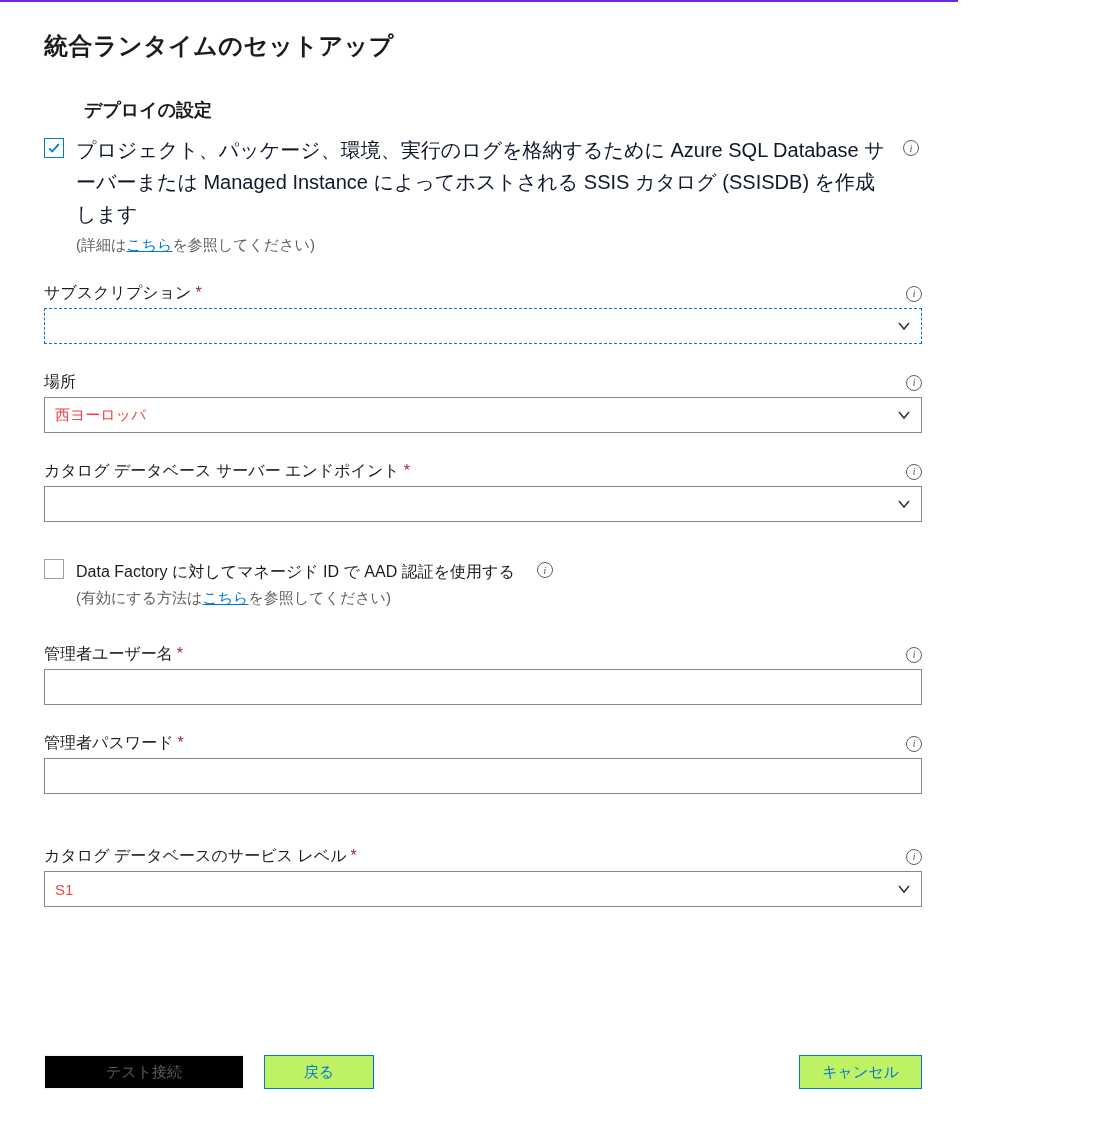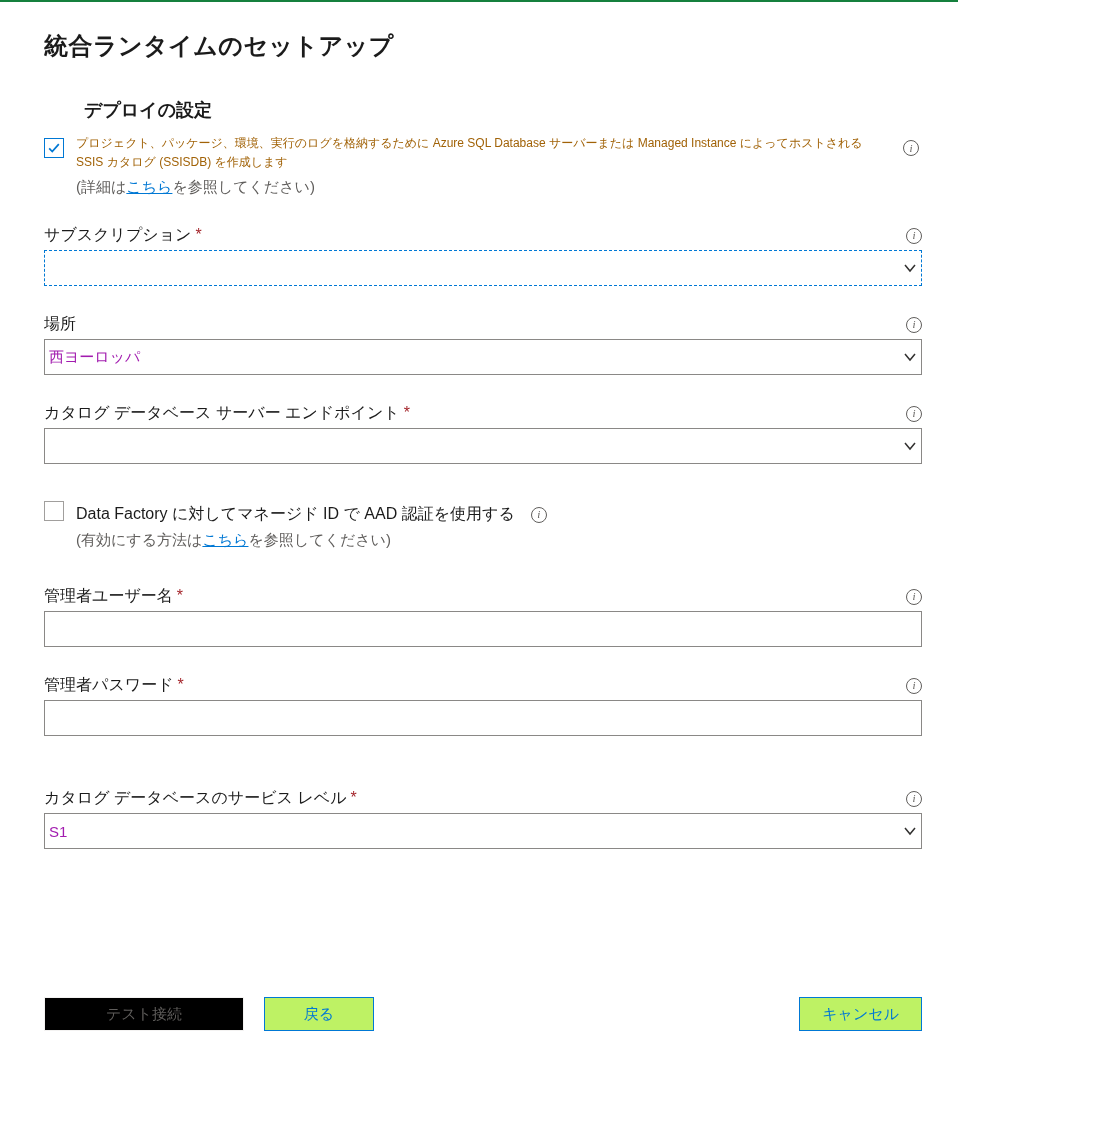--- a/index.html
+++ b/index.html
@@ -8,21 +8,21 @@
       background: #ffffff;
       color: #323130;
       font-size: 14px;
     }
     .page {
       width: 958px;
       min-height: 1121px;
       padding: 28px 36px 20px 44px;
       position: relative;
       background: #ffffff;
-      border-top: 2px solid #15803d;
+      border-top: 2px solid #6d28d9;
     }
     .page-title {
       font-size: 24px;
       font-weight: 600;
       color: #1b1b1b;
       margin-bottom: 36px;
       letter-spacing: 0.5px;
     }
     .section-title {
       font-size: 18px;
@@ -51,23 +51,23 @@
     }
     .checkbox-box.checked svg { display: block; }
     .checkbox-box svg { display: none; stroke: #0078d4; stroke-width: 2; fill: none; }
     .checkbox-box.unchecked-plain {
       border: 1px solid #a19f9d;
     }
     .checkbox-text-block {
       flex: 1;
     }
     .checkbox-label-main {
-      font-size: 12px;
+      font-size: 20px;
       line-height: 1.6;
-      color: #a16207;
+      color: #0f172a;
     }
     .hint-line {
       font-size: 15px;
       color: #605e5c;
       margin-top: 6px;
     }
     .hint-line .paren { color: #605e5c; }
     .link {
       color: #0078d4;
       text-decoration: underline;
@@ -109,23 +109,23 @@
       color: #1b1b1b;
     }
     .req-star { color: #a4262c; margin-left: 4px; }
     .select-box, .text-input {
       width: 100%;
       height: 36px;
       border: 1px solid #8a8886;
       background: #ffffff;
       display: flex;
       align-items: center;
-      padding: 0 4px;
+      padding: 0 10px;
       font-size: 15px;
-      color: #a21caf;
+      color: #ef4444;
       position: relative;
       cursor: pointer;
     }
     .text-input { cursor: text; }
     .select-box.focused {
       border: 1px dashed #0078d4;
     }
     .select-value { flex: 1; }
     .chevron {
       width: 14px;
@@ -137,22 +137,22 @@
     .aad-row {
       display: flex;
       align-items: center;
       gap: 12px;
       margin-bottom: 4px;
     }
     .aad-label {
       font-size: 16px;
       color: #1b1b1b;
       display: flex;
-      align-items: center;
-      gap: 16px;
+      align-items: flex-start;
+      gap: 22px;
       margin-top: 12px;
     }
     .aad-hint { margin-left: 32px; margin-bottom: 36px; }
 
     .spacer-flex { height: 120px; }
 
     .footer-bar {
       display: flex;
       align-items: center;
       gap: 20px;

